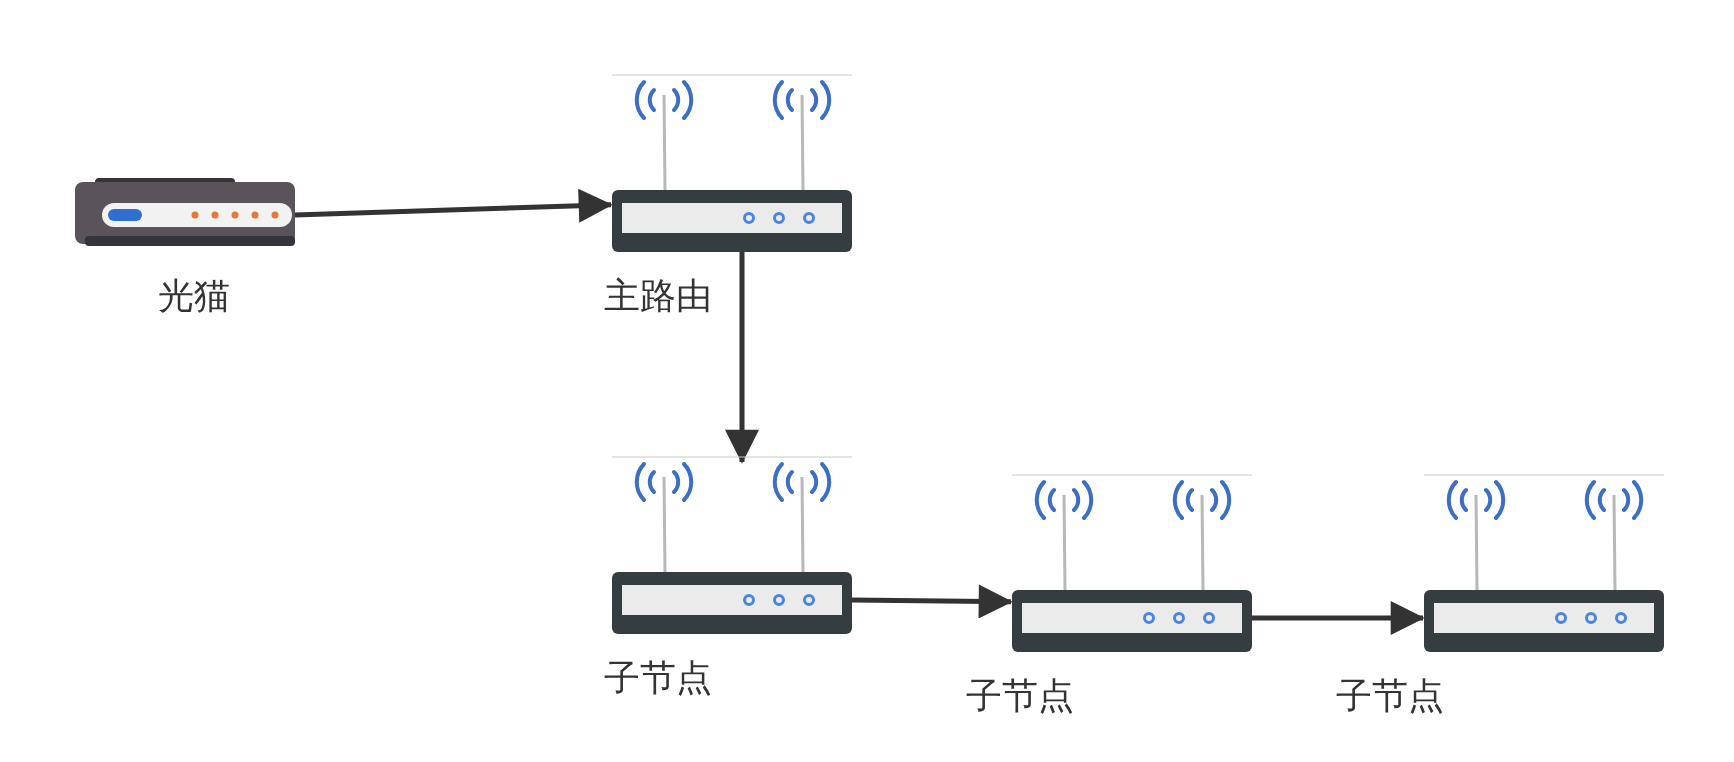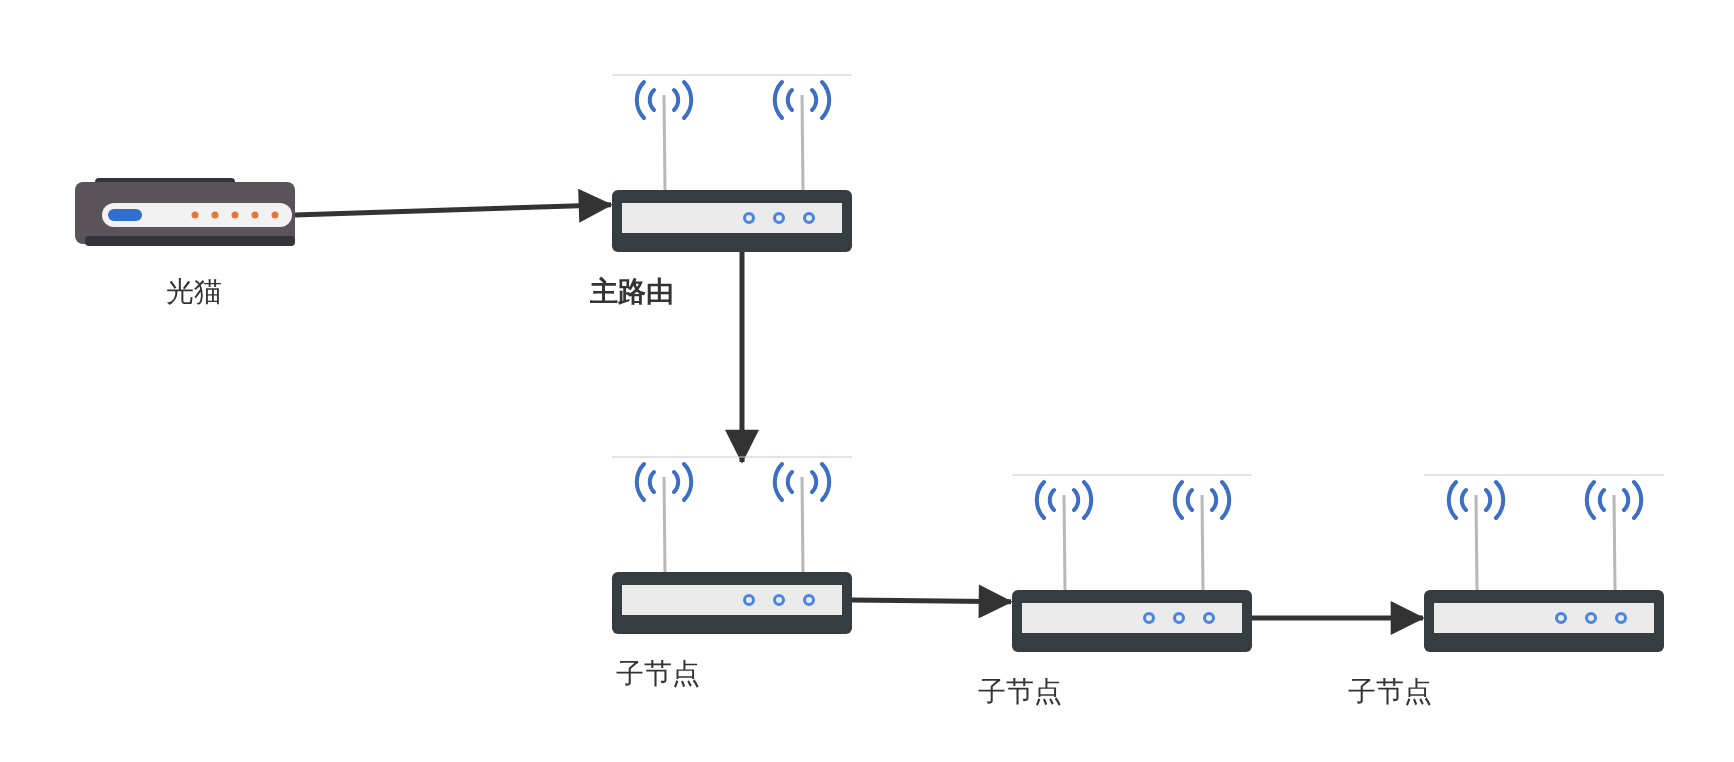--- a/index.html
+++ b/index.html
@@ -1,19 +1,19 @@
 <!DOCTYPE html>
 <html><head>
 <meta charset="utf-8">
 <style>
   html, body { margin: 0; padding: 0; background: #ffffff; }
   body { width: 1734px; height: 762px; position: relative; overflow: hidden;
          font-family: "DejaVu Sans", "Liberation Sans", sans-serif; }
   svg#diagram { position: absolute; left: 0; top: 0; }
-  .label { position: absolute; font-size: 28px; color: #333333; white-space: nowrap;
+  .label { position: absolute; font-size: 36px; color: #333333; white-space: nowrap;
            transform: translateX(-50%); line-height: 1; }
 </style>
 </head>
 <body>
 
 <svg id="diagram" width="1734" height="762" viewBox="0 0 1734 762" xmlns="http://www.w3.org/2000/svg">
   <defs>
     <marker id="arrowhead" markerWidth="40" markerHeight="34" refX="9.5" refY="5" orient="auto" markerUnits="userSpaceOnUse" viewBox="0 0 10 10">
       <path d="M0,0 L10,5 L0,10 z" fill="#333333"></path>
     </marker>
@@ -122,16 +122,16 @@
         <rect x="1424" y="590" width="240" height="62" rx="6" fill="#363d40"></rect>
         <rect x="1434" y="603" width="220" height="30" fill="#ebebeb"></rect>
         <circle cx="1561" cy="618" r="4.5" fill="none" stroke="#4a86e0" stroke-width="3"></circle>
         <circle cx="1591" cy="618" r="4.5" fill="none" stroke="#4a86e0" stroke-width="3"></circle>
         <circle cx="1621" cy="618" r="4.5" fill="none" stroke="#4a86e0" stroke-width="3"></circle>
       </g>
     </g>
 </svg>
 
 <div class="label" style="left:194px; top:278px;">光猫</div>
-<div class="label" style="left:632px; top:278px;font-weight:bold;">主路由</div>
+<div class="label" style="left:658px; top:278px;">主路由</div>
 <div class="label" style="left:658px; top:660px;">子节点</div>
 <div class="label" style="left:1020px; top:678px;">子节点</div>
 <div class="label" style="left:1390px; top:678px;">子节点</div>
 
 </body></html>

